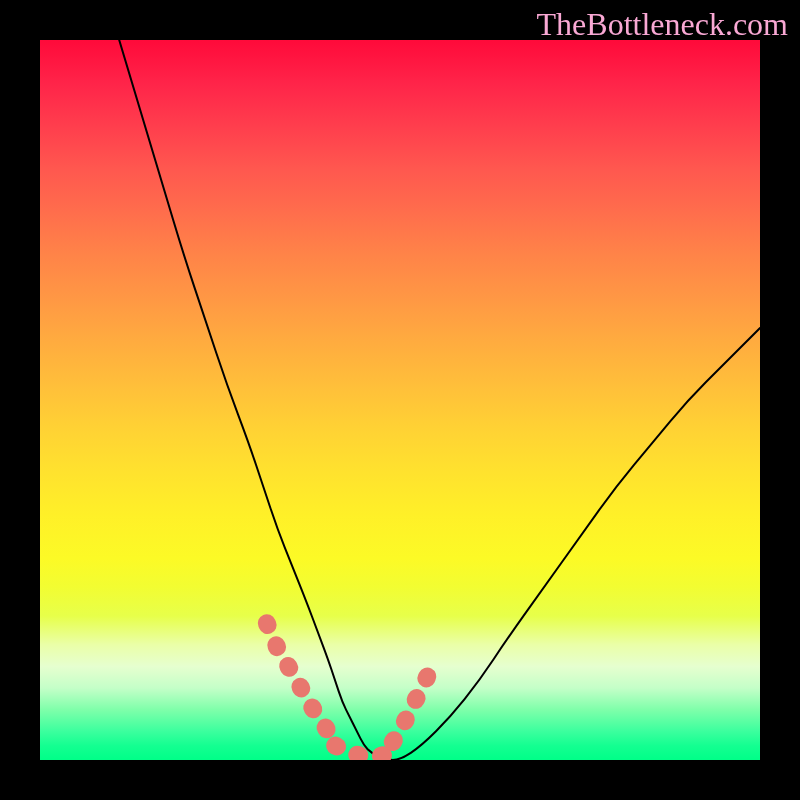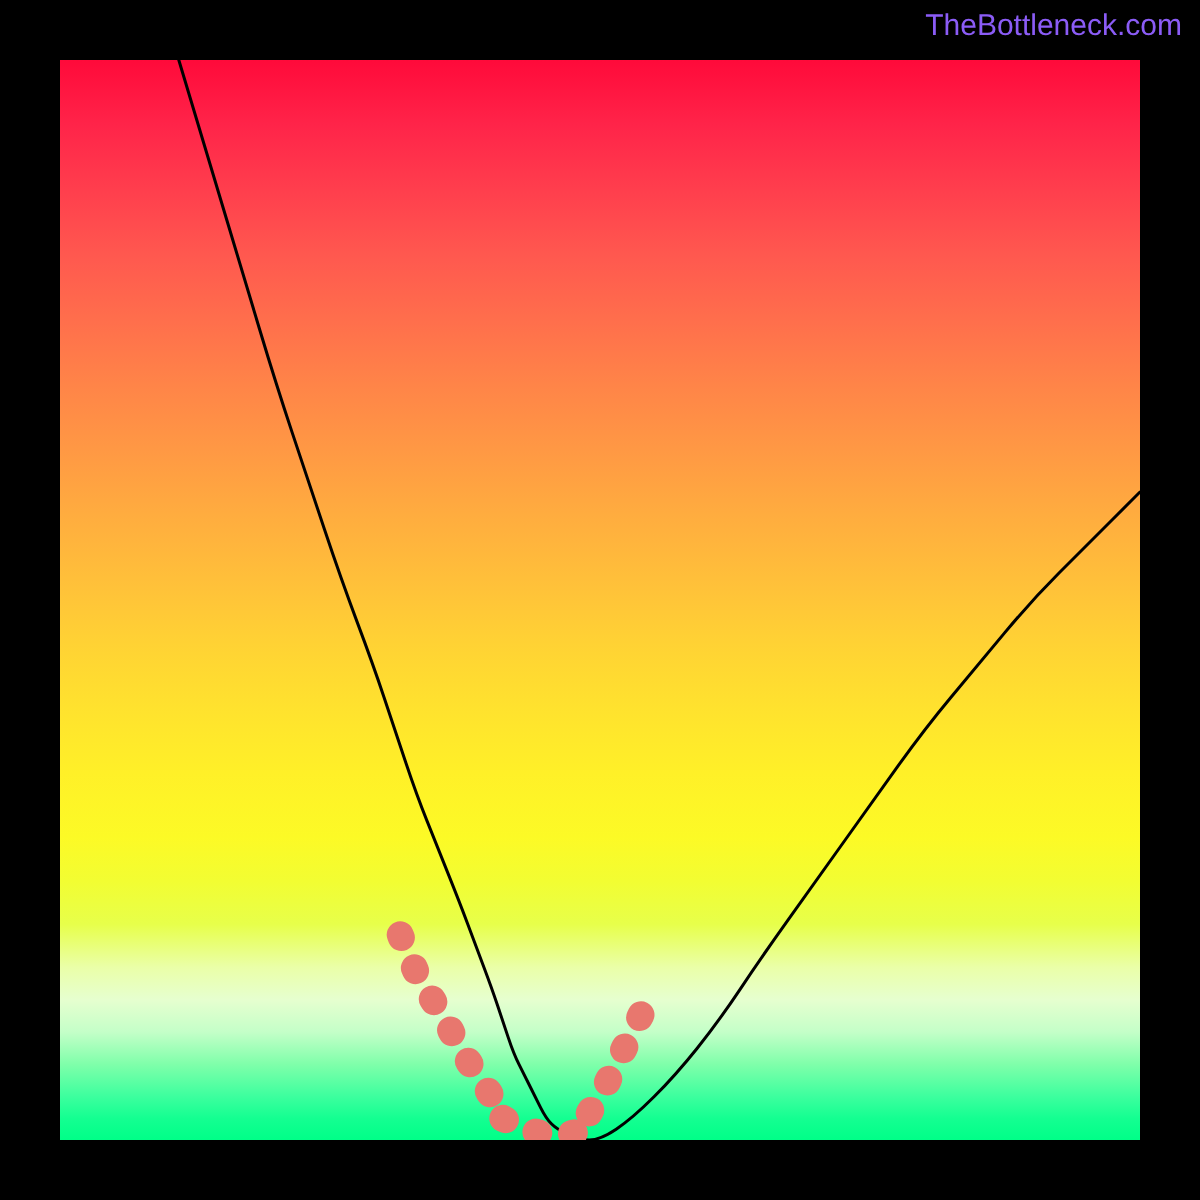--- a/index.html
+++ b/index.html
@@ -8,24 +8,25 @@
     height: 800px;
     background: #000;
     position: relative;
     overflow: hidden;
     font-family: Arial, sans-serif;
   }
   .watermark {
     position: absolute;
     top: 6px;
     right: 12px;
-    color: #8b5cf6;
-    font-size: 20px;
+    color: #f9a8d4;
+    font-size: 32px;
     font-weight: 500;
     z-index: 10;
+    font-family: Liberation Serif, serif;
   }
   .plot-area {
     position: absolute;
     left: 40px;
     top: 40px;
     width: 720px;
     height: 720px;
     overflow: hidden;
   }
   .gradient-bg {

